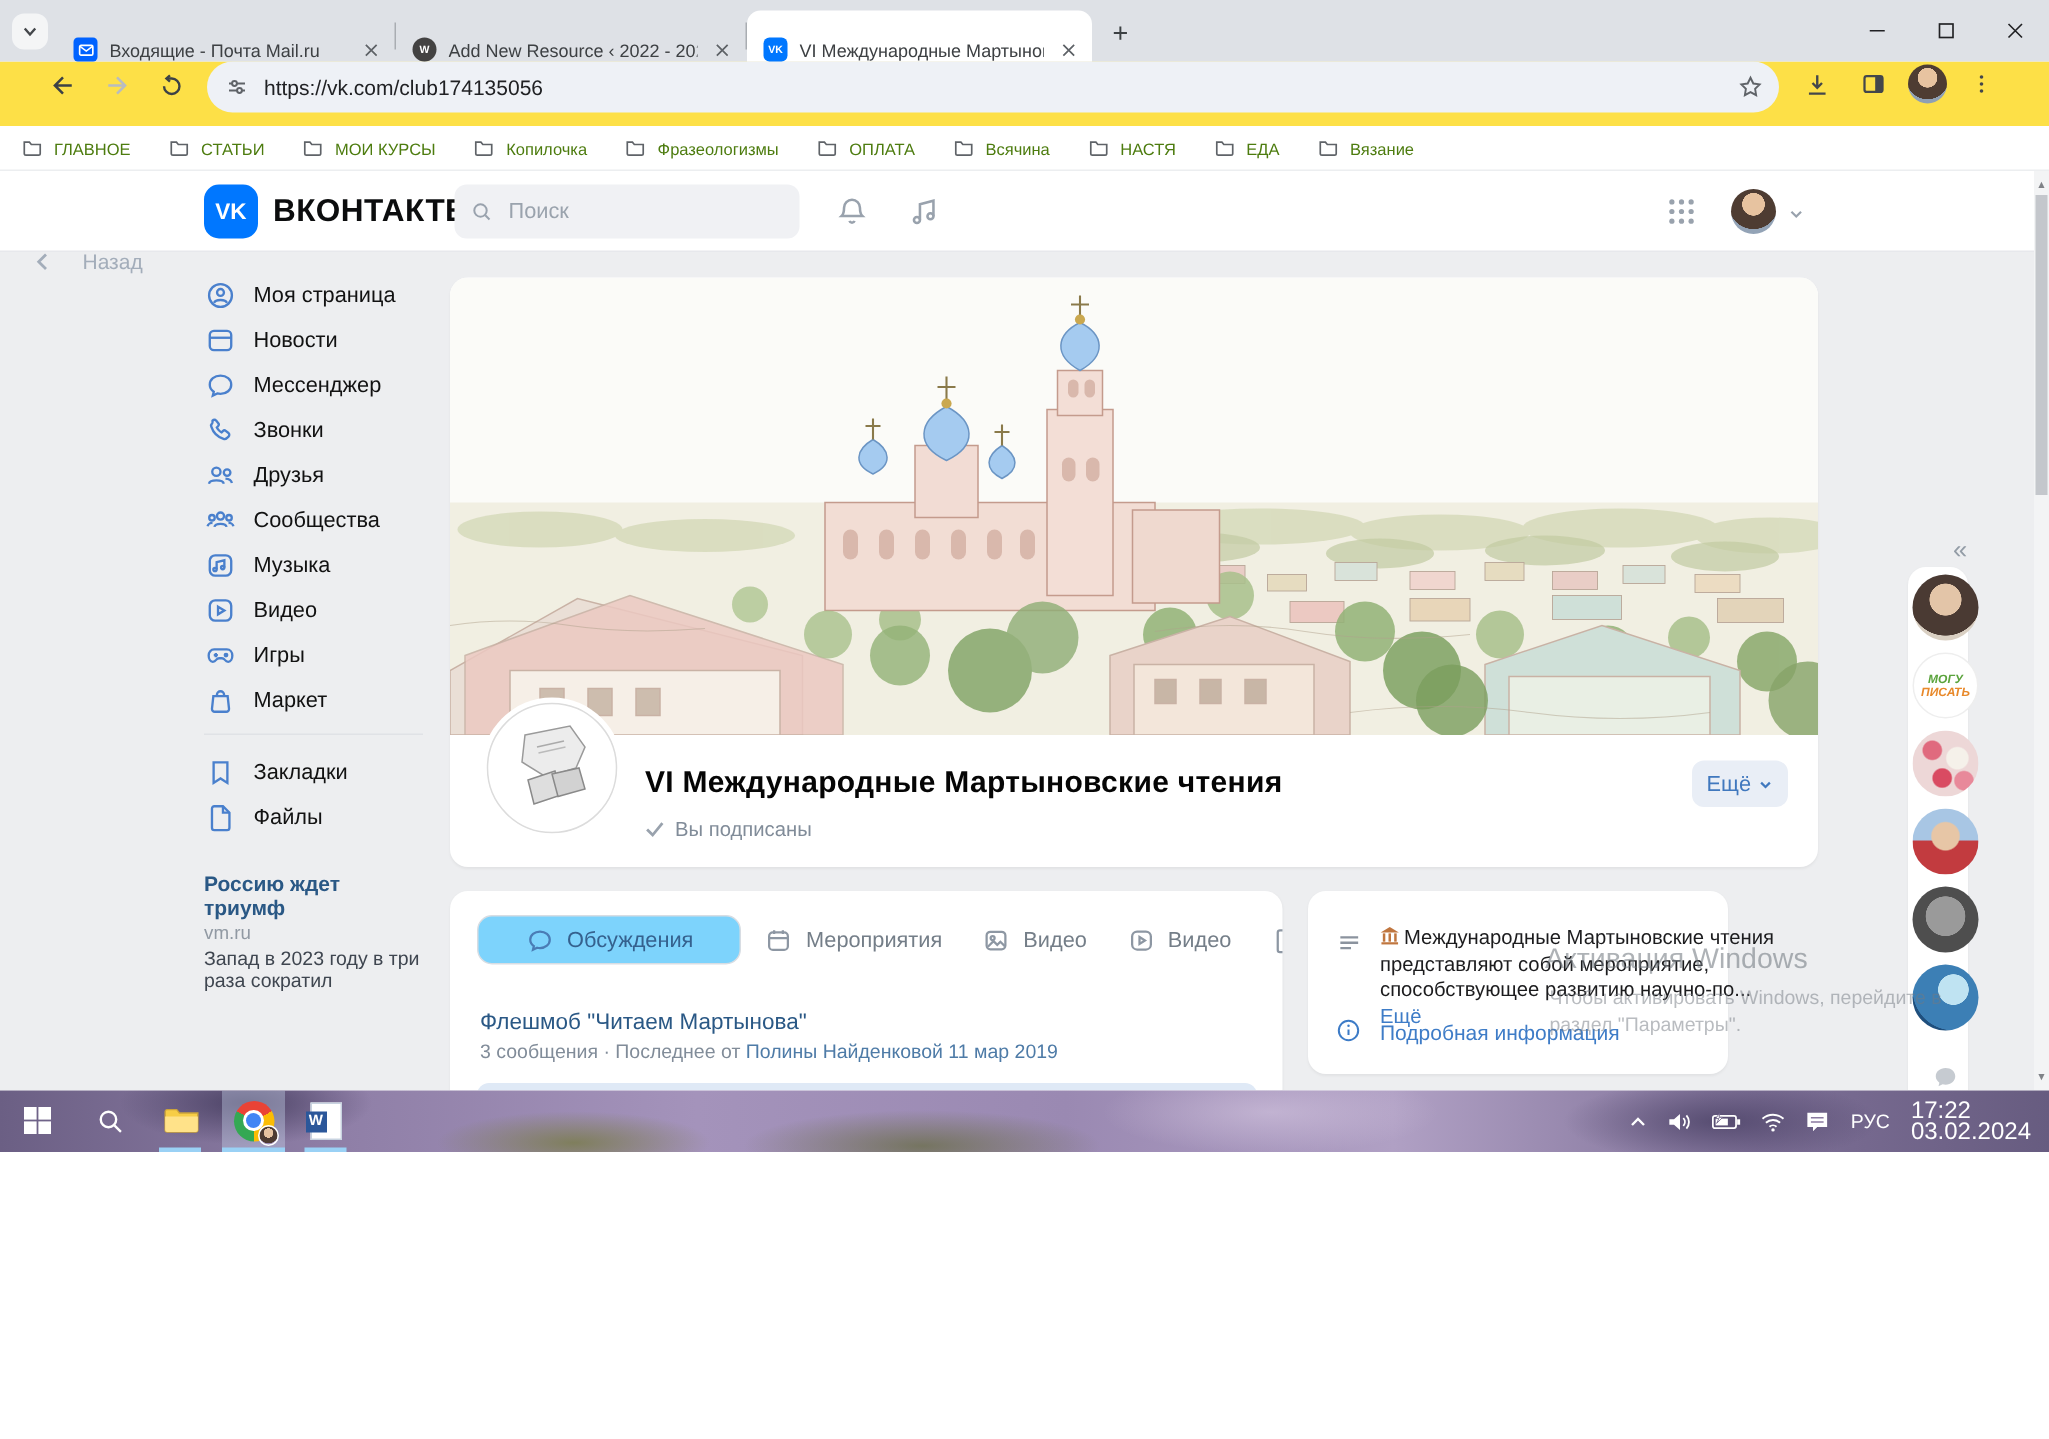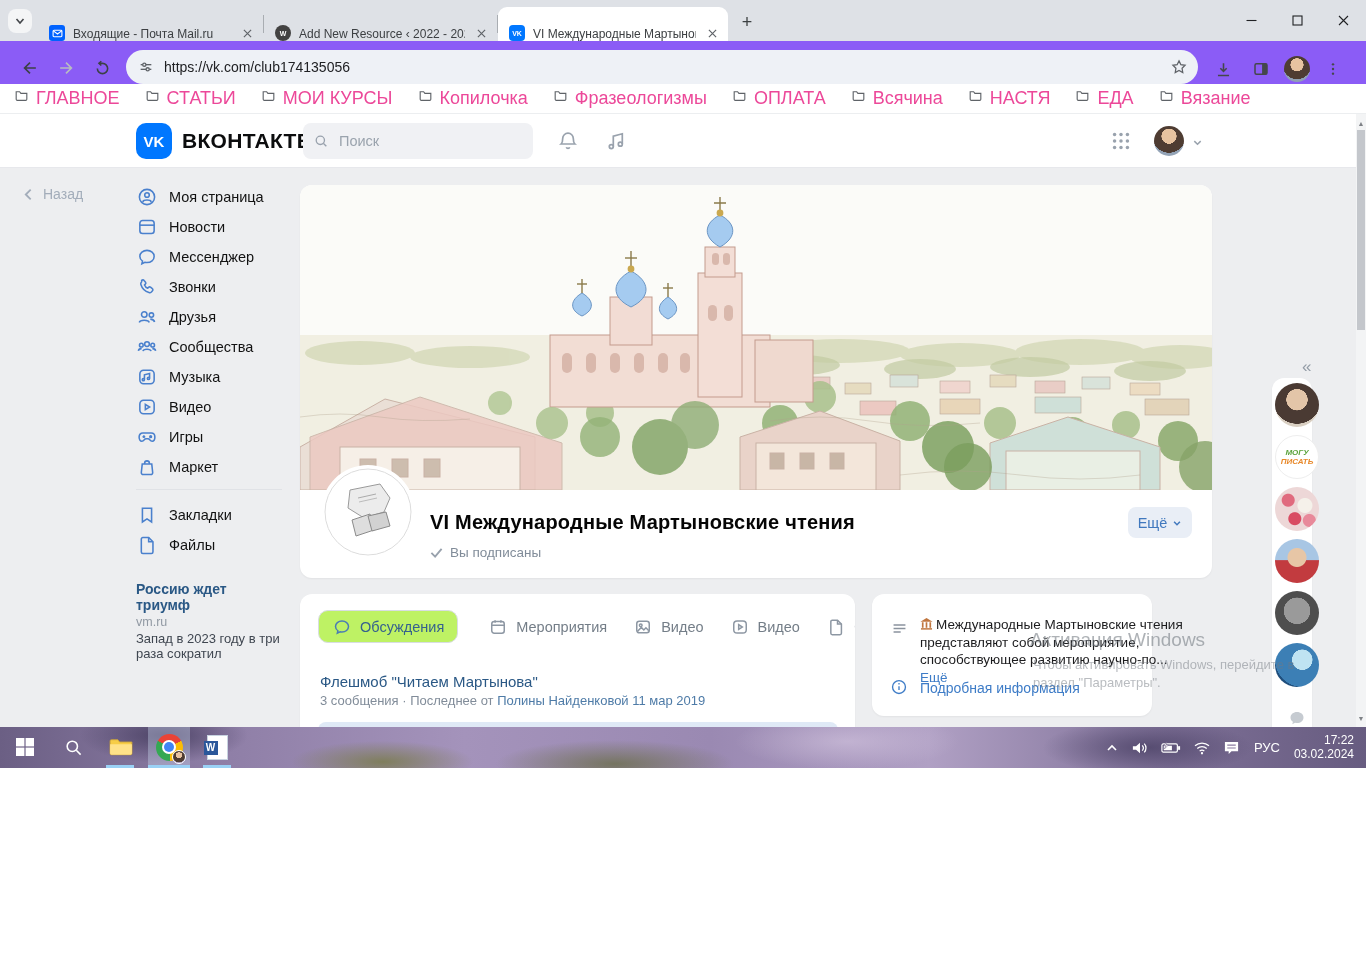--- a/index.html
+++ b/index.html
@@ -24,52 +24,52 @@
     font-size:7px;font-weight:bold;color:#fff}
   .fav-mail{background:#0062ff}
   .fav-wp{background:#434242;border-radius:50%}
   .fav-vk{background:#07f;border-radius:4px}
   .newtab-btn{width:26px;height:26px;margin:0 0 6px 6px;border:none;background:transparent;color:#3c4043;font-size:18px;
     line-height:1;cursor:pointer;border-radius:50%}
   .win-controls{position:absolute;right:0;top:0;height:41px;display:flex}
   .win-btn{width:46px;height:41px;border:none;background:transparent;display:flex;align-items:center;justify-content:center;
     color:#202124;cursor:pointer;padding:0}
 
-  .toolbar{height:43px;background:#8b5cf6;display:flex;align-items:flex-end;padding:0 12px}
+  .toolbar{height:43px;background:#fde047;display:flex;align-items:flex-start;padding:0 24px}
   .nav-btn{width:32px;height:32px;border:none;background:transparent;border-radius:50%;display:flex;align-items:center;
     justify-content:center;color:#3c4146;cursor:pointer;padding:0;margin:0 2px}
   .nav-btn.disabled{color:#b8bcc0}
   .omnibox{flex:1;height:34px;margin:0 6px;border-radius:17px;background:#eef1f6;display:flex;align-items:center;padding:0 10px 0 12px}
   .omni-url{flex:1;font-size:14px;color:#202124;margin-left:10px;white-space:nowrap;overflow:hidden}
   .omni-ic{color:#5f6368}
   .tb-right{display:flex;align-items:center;gap:8px;margin:0 6px 0 4px}
   .tb-ic{width:30px;height:30px;border:none;background:transparent;border-radius:50%;display:flex;align-items:center;
     justify-content:center;color:#44474b;cursor:pointer;padding:0}
   .avatar-sm{width:26px;height:26px;border-radius:50%;border:none;padding:0;cursor:pointer;
     background:radial-gradient(circle at 50% 34%,#e7c3a0 0 30%,#4e3c32 31% 66%,#8fa0b4 67%)}
 
   .bookmarksbar{height:30px;background:#fff;display:flex;align-items:center;padding-left:14px;gap:25px;border-bottom:1px solid #eceef0}
-  .bm{display:flex;align-items:flex-start;gap:7px;color:#ec4899;font-size:18px;cursor:pointer}
+  .bm{display:flex;align-items:flex-end;gap:7px;color:#4d7c0f;font-size:11px;cursor:pointer}
   .bm svg{color:#5f6368}
 
   
   .page{position:absolute;left:0;top:114px;width:1366px;height:613px;background:#edeef0;overflow:hidden}
   .vk-header{position:absolute;left:0;top:0;width:100%;height:54px;background:#fff;border-bottom:1px solid #e7e8ec}
   .vk-logo{position:absolute;left:136px;top:9px;width:36px;height:36px;border-radius:10px;background:#07f;color:#fff;
     font-weight:bold;font-size:15px;display:flex;align-items:center;justify-content:center;cursor:pointer}
   .vk-wordmark{position:absolute;left:182px;top:15px;font-size:21px;font-weight:700;letter-spacing:.3px;color:#0c0d0e;cursor:pointer}
   .vk-search{position:absolute;left:303px;top:9px;width:230px;height:36px;border-radius:8px;background:#f0f1f4;
     display:flex;align-items:center;padding:0 10px;color:#99a2ad}
   .vk-search input{border:none;outline:none;background:transparent;font:inherit;font-size:14.5px;color:#222;width:160px;margin-left:8px}
   .vk-search input::placeholder{color:#9aa3ad}
   .hd-ic{position:absolute;border:none;background:transparent;padding:0;color:#99a2ad;cursor:pointer}
   .vk-avatar{position:absolute;left:1154px;top:12px;width:30px;height:30px;border-radius:50%;border:none;padding:0;cursor:pointer;
     background:radial-gradient(circle at 50% 34%,#e7c3a0 0 30%,#4e3c32 31% 66%,#93a3b6 67%)}
 
-  .back-link{position:absolute;left:22px;top:72px;display:flex;align-items:center;gap:8px;color:#a3adba;font-size:14px;cursor:pointer}
+  .back-link{position:absolute;left:22px;top:52px;display:flex;align-items:center;gap:20px;color:#a3adba;font-size:14px;cursor:pointer}
 
   .nav-item{position:absolute;left:136px;width:152px;height:30px;display:flex;align-items:center;gap:11px;cursor:pointer}
   .nav-item svg{color:#4a80cd;flex:0 0 22px}
   .nav-label{font-size:14.5px;color:#121212}
   .nav-sep{position:absolute;left:136px;top:375px;width:146px;height:1px;background:#e0e2e6}
 
   .ad{position:absolute;left:136px;top:460px;width:146px;cursor:pointer}
   .ad-img{position:relative;width:146px;height:85px;border-radius:4px;overflow:hidden}
   .ad-badge{position:absolute;right:6px;bottom:6px;background:rgba(0,0,0,.72);color:#fff;font-size:10.5px;
     padding:2px 7px;border-radius:10px}
@@ -84,21 +84,21 @@
     box-shadow:0 0 0 3px #fff;overflow:hidden;cursor:pointer}
   .comm-title{position:absolute;left:130px;top:326px;font-size:20px;font-weight:700;color:#050505;letter-spacing:.2px}
   .subscribed{position:absolute;left:130px;top:360px;display:flex;align-items:center;gap:7px;color:#818c99;font-size:13.5px}
   .more-btn{position:absolute;left:828px;top:322px;width:64px;height:31px;border:none;border-radius:8px;background:#e9eef6;
     color:#4078be;font-size:14.5px;cursor:pointer;display:flex;align-items:center;justify-content:center;gap:5px;font-family:inherit}
 
   .tabs-card{left:300px;top:480px;width:555px;height:260px;overflow:hidden}
   .ctabs{position:absolute;left:18px;top:16px;display:flex;align-items:center}
   .ctab{display:flex;align-items:center;gap:8px;font-size:14.5px;font-weight:500;color:#747e88;cursor:pointer;margin-right:26px}
   .ctab svg{color:#8d97a3}
-  .ctab.active{border:1px solid #d8dde3;border-radius:10px;height:33px;padding:0 13px;margin-right:30px;color:#35618e;background:#bef264}
+  .ctab.active{border:1px solid #d8dde3;border-radius:10px;height:33px;padding:0 31px;margin-right:15px;color:#35618e;background:#7dd3fc}
   .ctab.active svg{color:#4a7cb5}
   .topic-title{position:absolute;left:20px;top:79px;font-size:15px;color:#2a5885;cursor:pointer}
   .topic-meta{position:absolute;left:20px;top:99px;font-size:13px;color:#818c99}
   .topic-meta .mlink{color:#4e7ba7;cursor:pointer}
   .next-topic{position:absolute;left:18px;top:128px;width:520px;height:10px;border-radius:8px 8px 0 0;background:#dfe9f6}
 
   .info-card{left:872px;top:480px;width:280px;height:122px}
   .burger{position:absolute;left:18px;top:25px;color:#8b939e}
   .info-text{position:absolute;left:48px;top:22px;width:278px;font-size:13.5px;line-height:17.5px;color:#1c1c1e}
   .bld{display:inline-block;vertical-align:-1px;margin-right:3px}
@@ -151,21 +151,21 @@
   .chrome-logo::before{content:"";position:absolute;left:6.5px;top:6.5px;width:14px;height:14px;border-radius:50%;background:#fff}
   .chrome-logo::after{content:"";position:absolute;left:8.5px;top:8.5px;width:10px;height:10px;border-radius:50%;background:#4285f4}
   .mini-av{position:absolute;right:-3px;bottom:-3px;width:14px;height:14px;border-radius:50%;border:1px solid #fff;z-index:3;
     background:radial-gradient(circle at 50% 36%,#e7c3a0 0 32%,#4e3c32 33% 70%,#9b8ab1 71%)}
   .word-ic{position:relative;width:21px;height:25px;background:#fff;border:1px solid #c8d3e0}
   .word-w{position:absolute;left:-4px;top:5px;width:14px;height:14px;background:#2b579a;color:#fff;font-size:10px;font-weight:bold;
     display:flex;align-items:center;justify-content:center}
   .tray{position:absolute;right:0;top:0;height:41px;display:flex;align-items:center;z-index:2}
   .tray-ic{border:none;background:transparent;color:#fff;cursor:pointer;padding:0;margin:0 6px;display:flex;align-items:center;justify-content:center}
   .tray-lang{color:#fff;font-size:13px;margin:0 8px;cursor:pointer}
-  .tray-clock{color:#fff;font-size:12px;line-height:13.5px;text-align:right;margin:0 12px 0 6px;cursor:pointer}
+  .tray-clock{color:#fff;font-size:16px;line-height:13.5px;text-align:left;margin:0 12px 0 6px;cursor:pointer}
 </style>
 </head>
 <body>
 
 <div class="screen">
 
   <div class="browser">
 
     <div class="tabstrip">
       <button class="tab-scroll">

